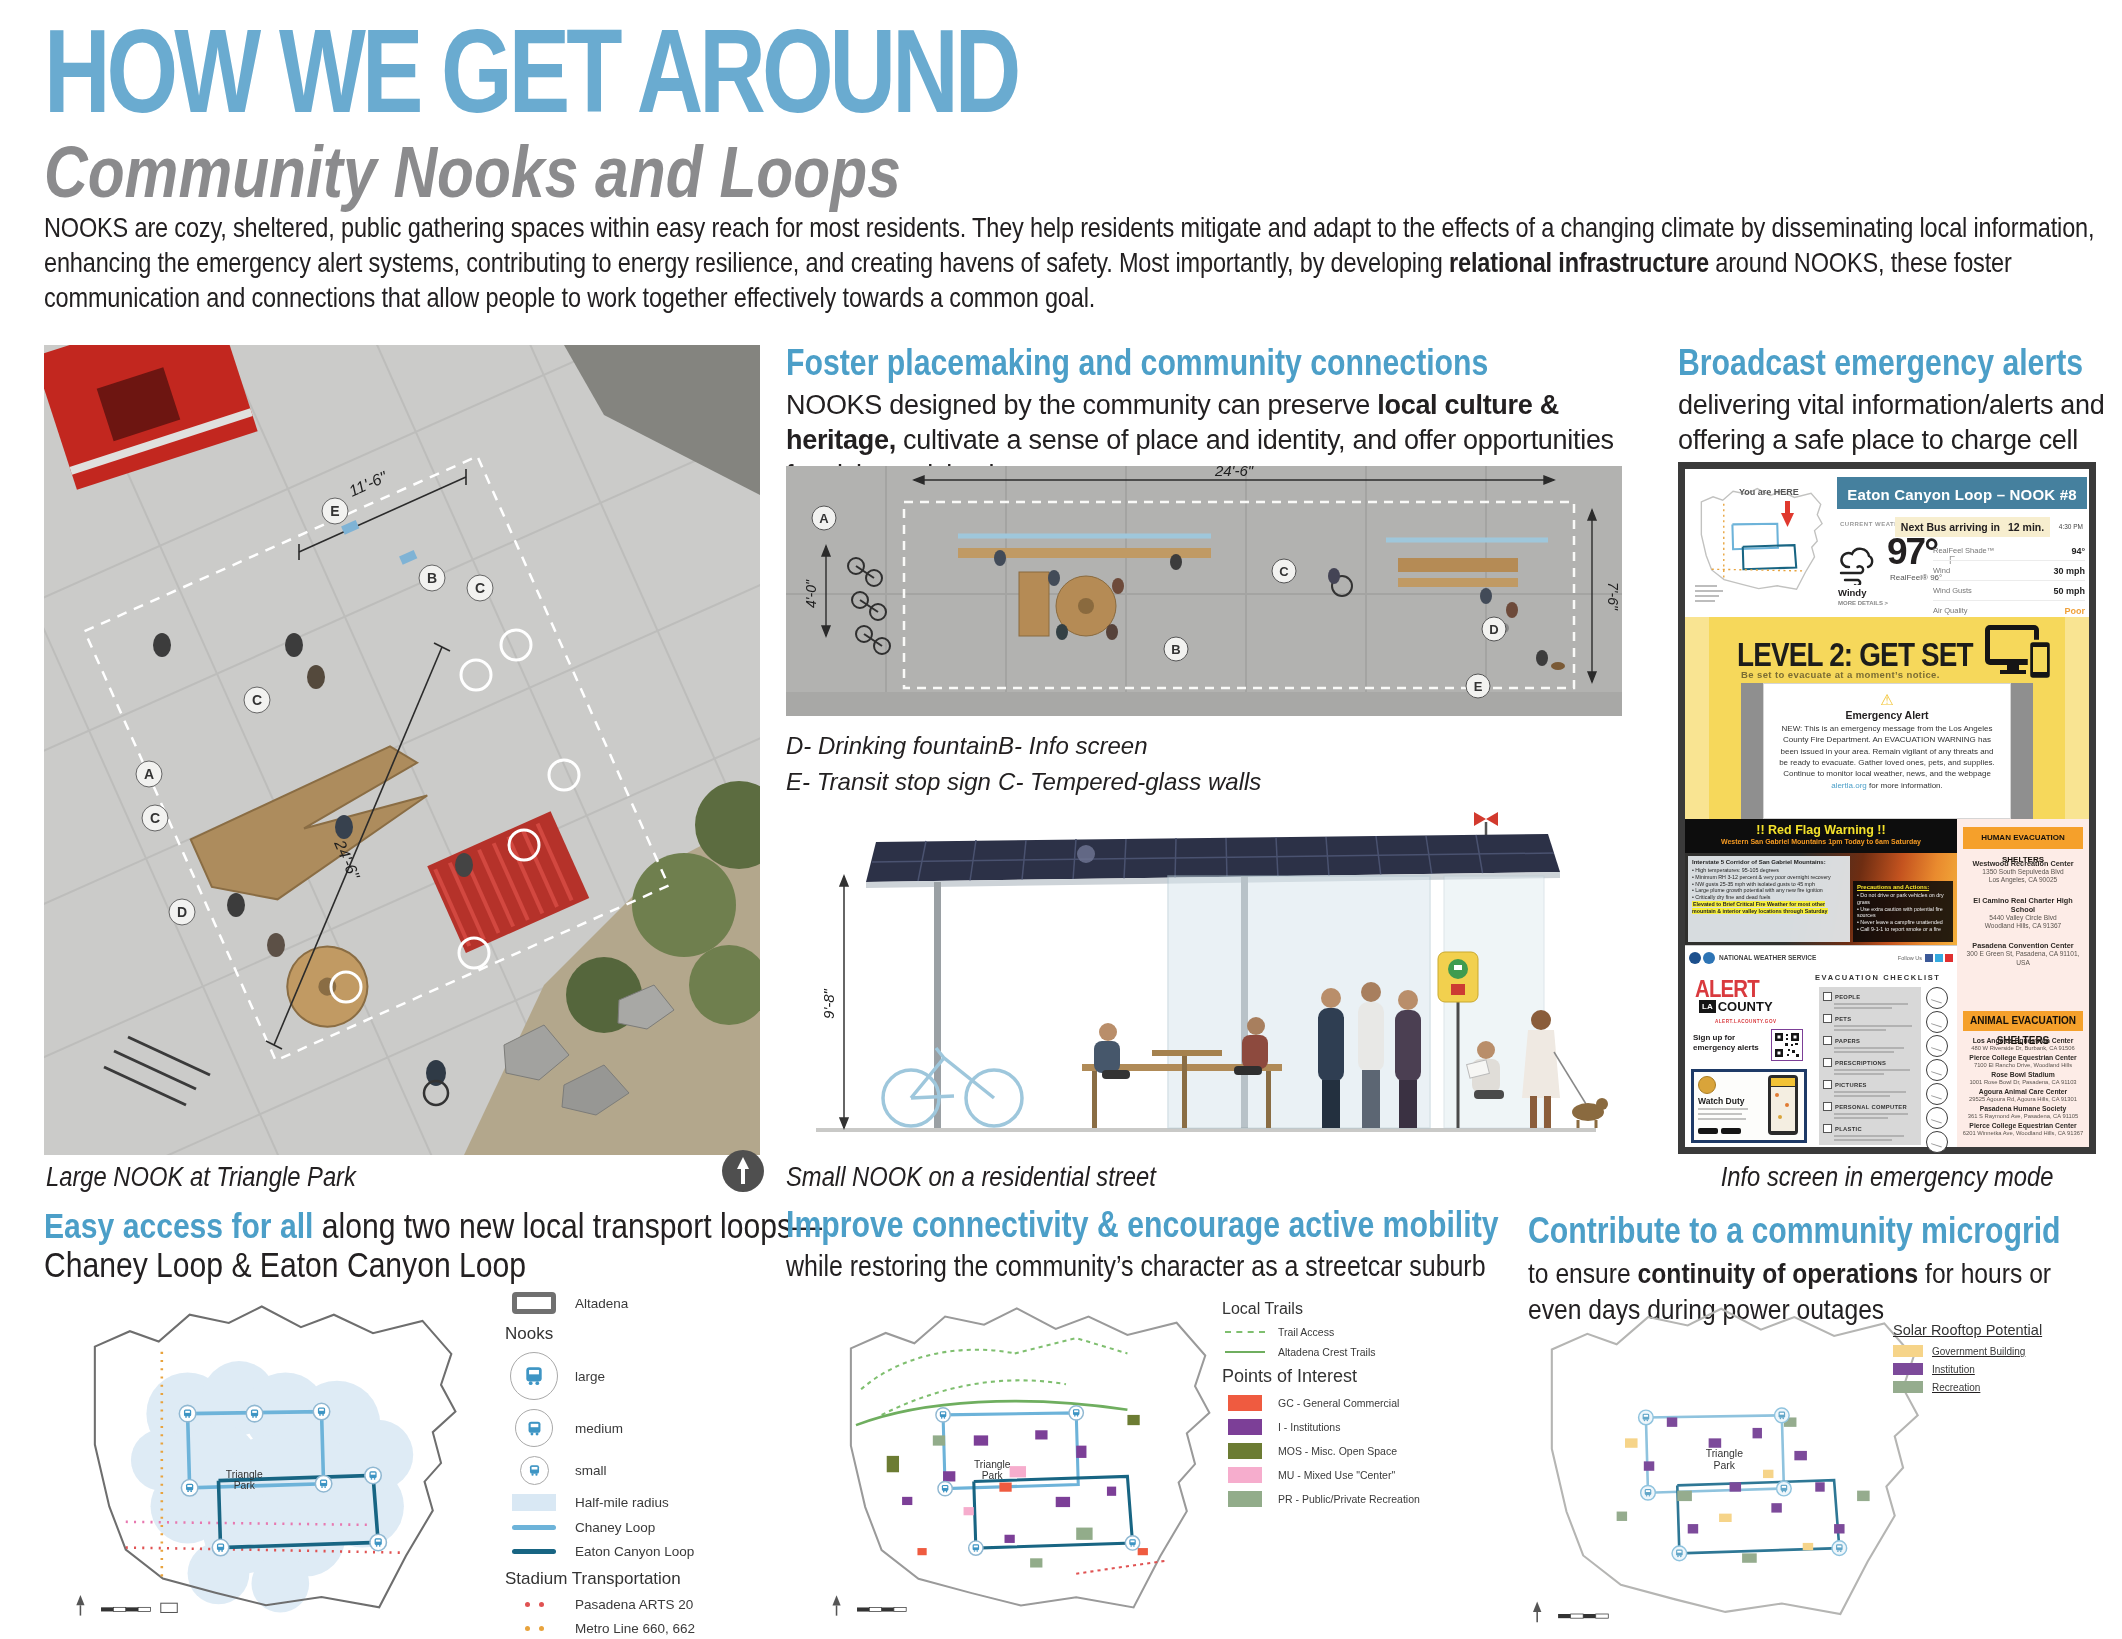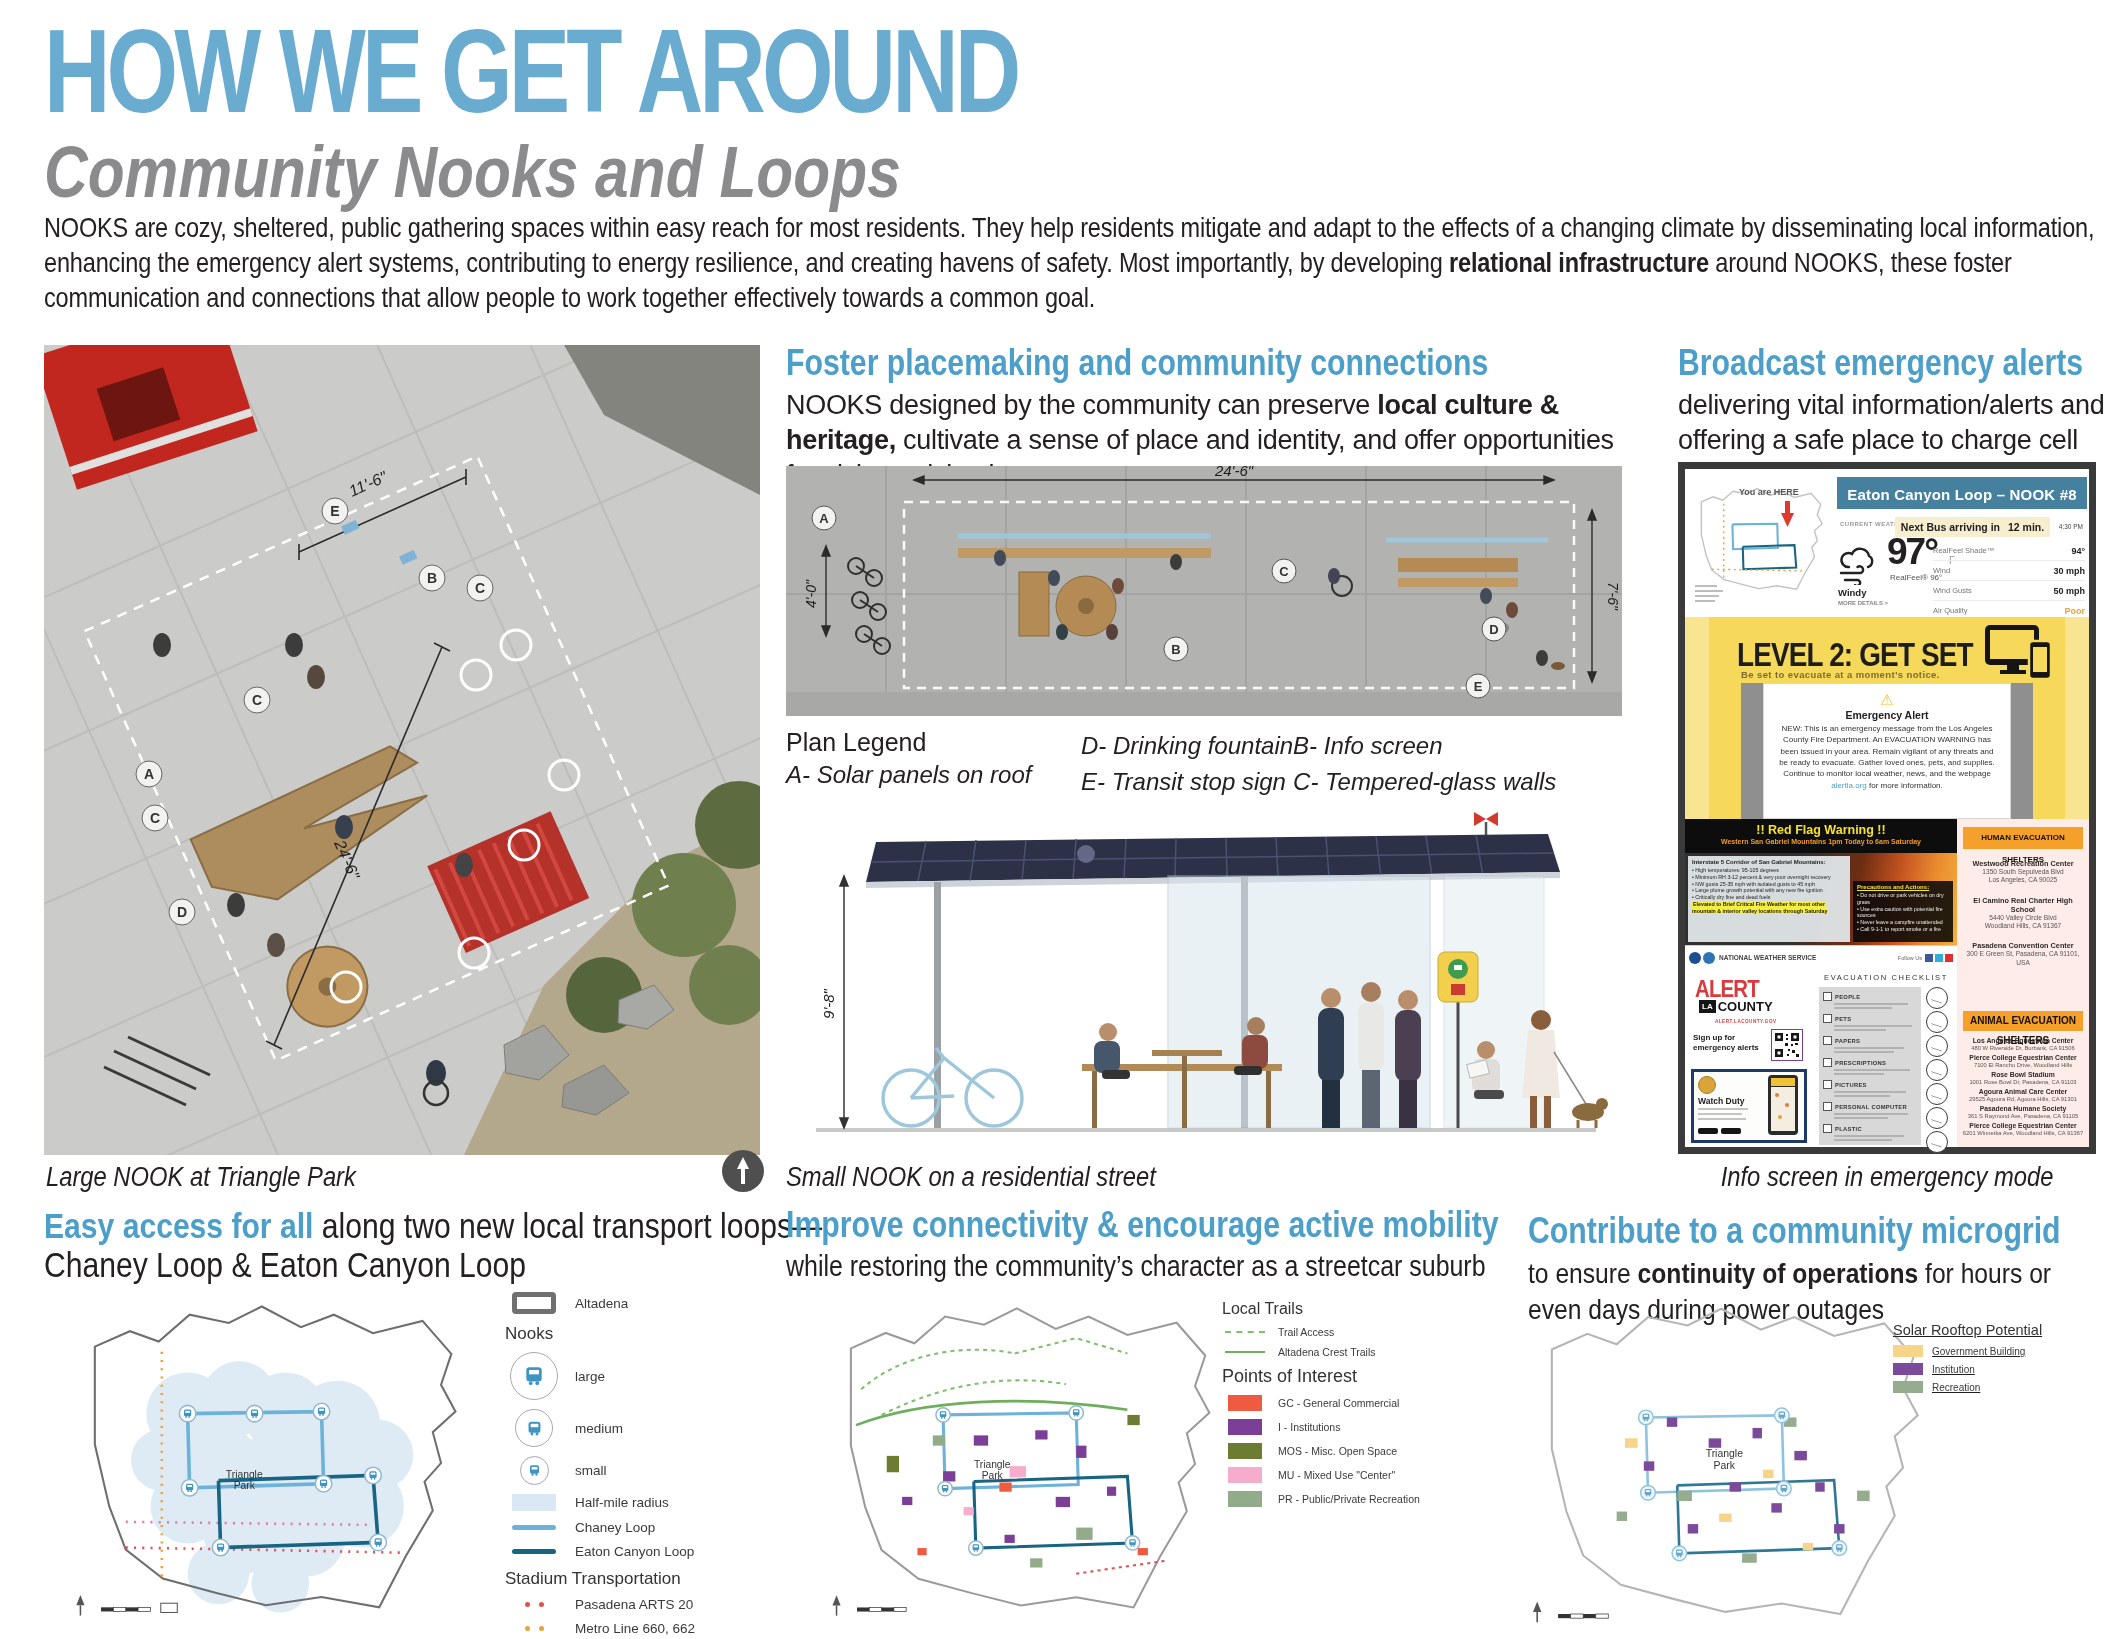--- a/index.html
+++ b/index.html
@@ -52,21 +52,21 @@
   .rf-hl{background:#f6ef3d;font-weight:bold;display:inline;padding:0 1px;}
   .rf-prec{background:rgba(8,8,8,.87);color:#eee;font-size:5.3px;line-height:1.3;padding:3px 4px;box-sizing:border-box;}
   .rf-prec b{color:#f4e22b;text-decoration:underline;font-size:6px;}
   .rf-foot{background:#fff;border-top:1px solid #ccc;display:flex;align-items:center;padding:0 4px;box-sizing:border-box;}
   .pinkcol{background:#fdece7;}
   .orangebar{background:#f5a02b;color:#14100b;font-weight:bold;text-align:center;}
   .shel-name{font-size:7.3px;font-weight:bold;color:#2e2a26;text-align:center;line-height:1.25;}
   .shel-addr{font-size:6.6px;color:#5a544e;text-align:center;line-height:1.25;}
   .shel2-name{font-size:6.8px;font-weight:bold;color:#2e2a26;text-align:center;line-height:1.12;}
   .shel2-addr{font-size:5.8px;color:#5a544e;text-align:center;line-height:1.12;}
-  .chk-title{font-size:7.5px;font-weight:normal;letter-spacing:1.6px;color:#333;text-align:center;}
+  .chk-title{font-size:7.5px;font-weight:bold;letter-spacing:1.6px;color:#333;text-align:left;}
   .chk-panel{background:#d8d8d8;}
   .chk-row{margin:0 0 5px 0;}
   .chk-line{display:flex;align-items:center;gap:3px;}
   .chk-box{width:7px;height:7px;background:#fff;border:1px solid #555;flex:0 0 auto;}
   .chk-label{font-size:5.8px;font-weight:bold;color:#333;letter-spacing:.3px;}
   .chk-bar{height:2px;background:#b2b2b2;margin:2px 0 0 11px;}
   .circ{width:20px;height:20px;border-radius:50%;background:#fff;border:1.2px solid #3c3c3c;margin-bottom:2px;
         display:flex;align-items:center;justify-content:center;}
   .squig{width:11px;height:7px;border-bottom:1px solid #9a9a9a;transform:rotate(18deg);}
 
@@ -302,24 +302,20 @@
       <circle cx="498" cy="105" r="12" fill="#f2f2f0" stroke="#555"></circle>
         <text x="498" y="110">C</text>
       <circle cx="708" cy="163" r="12" fill="#f2f2f0" stroke="#555"></circle>
         <text x="708" y="168">D</text>
       <circle cx="692" cy="220" r="12" fill="#f2f2f0" stroke="#555"></circle>
         <text x="692" y="225">E</text>
     </g>
   </svg>
 
   <div class="ab" style="left:786px;top:728px;width:836px;display:flex;">
-    <div style="width:295px;">
-      <div class="pl-title">Plan Legend</div>
-      <div class="pl-item">A- Solar panels on roof</div>
-    </div>
     <div>
       <div class="pl-item">D- Drinking fountain</div>
       <div class="pl-item">E- Transit stop sign</div>
     </div>
     <div style="width:300px;">
       <div class="pl-item">B- Info screen</div>
       <div class="pl-item">C- Tempered-glass walls</div>
     </div>
   </div>
 

